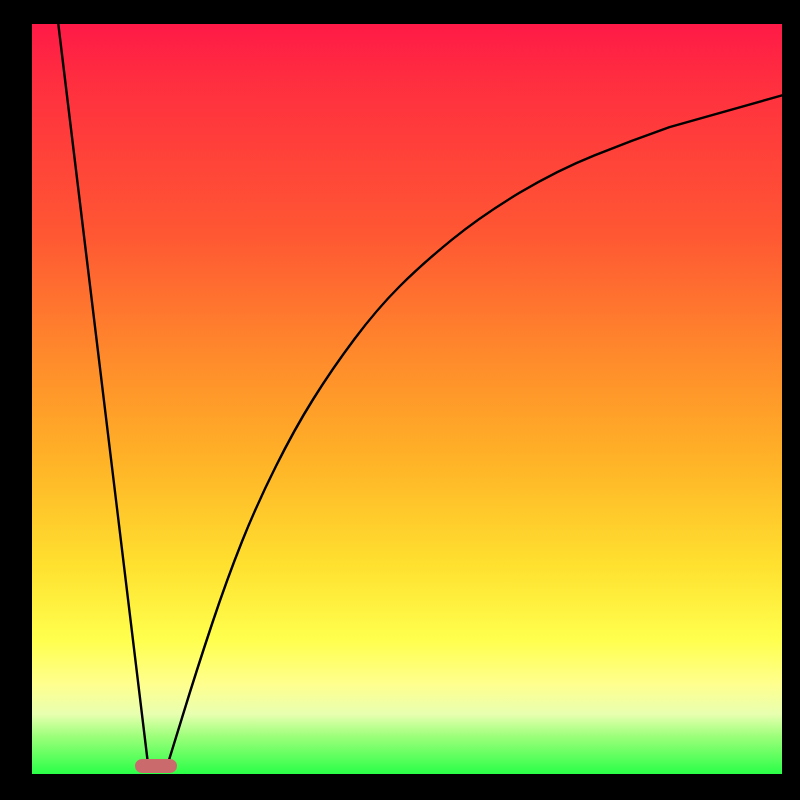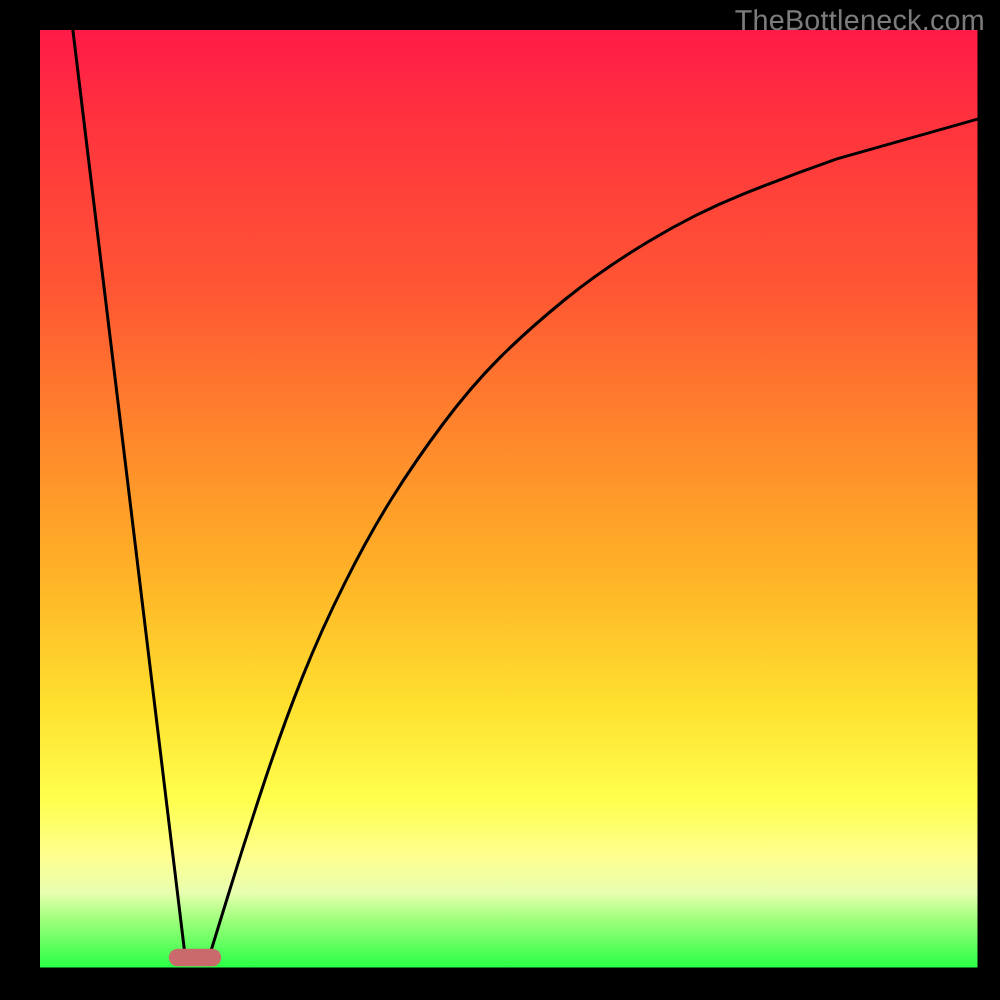--- a/index.html
+++ b/index.html
@@ -68,14 +68,13 @@
 </head>
 <body>
 
 <div class="frame">
   <div class="plot">
     <svg class="curve" viewBox="0 0 750 750" preserveAspectRatio="none">
       <path fill="none" stroke="#000" stroke-width="2.4" stroke-linecap="round" stroke-linejoin="round" d="M 26.3 0.0 L 116.3 742.5 M 135.0 742.5 Q 135.0 742.5 150.0 693.8 Q 165.0 645.0 180.0 600.0 Q 195.0 555.0 210.0 517.5 Q 225.0 480.0 243.8 442.5 Q 262.5 405.0 281.3 375.0 Q 300.0 345.0 322.5 315.0 Q 345.0 285.0 367.5 262.5 Q 390.0 240.0 420.0 215.6 Q 450.0 191.3 487.5 168.8 Q 525.0 146.3 562.5 131.3 Q 600.0 116.3 637.5 103.1 L 750.0 71.3 "></path>
     </svg>
     <div class="marker" style="width: 42px; height: 14px; background: rgb(203, 106, 108); left: 102.75px; top: 734.75px;"></div>
   </div>
-  <div class="watermark">TheBottleneck.com</div>
 </div>
 
 </body></html>

